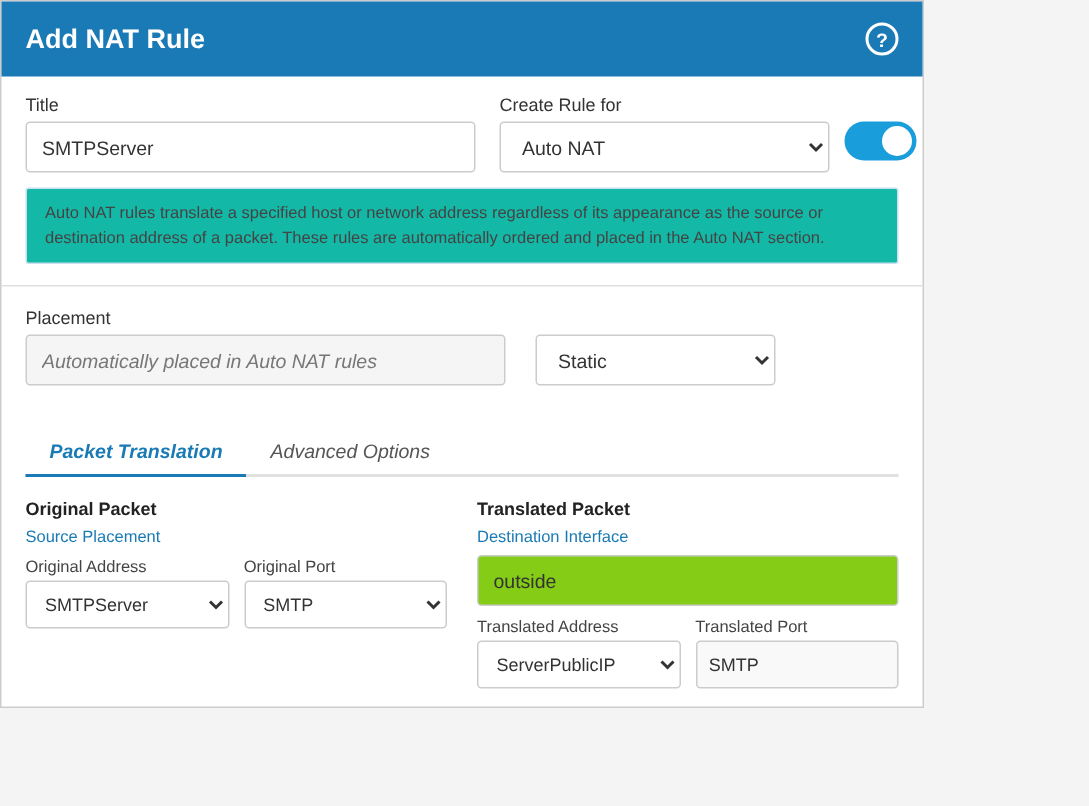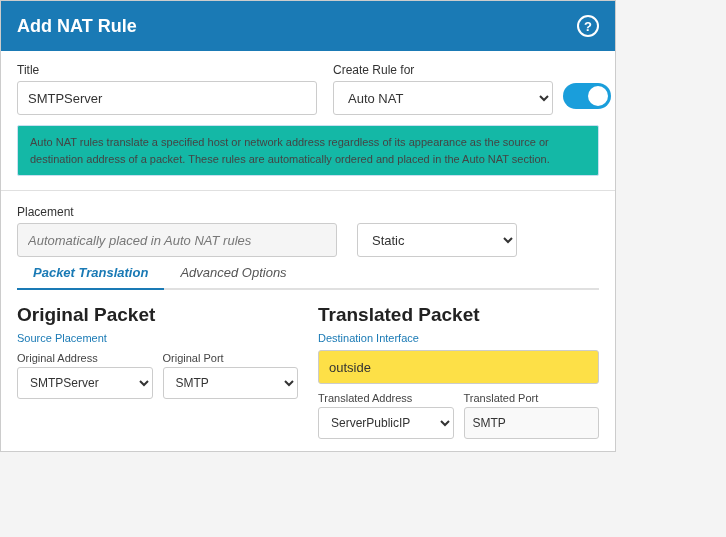--- a/index.html
+++ b/index.html
@@ -125,21 +125,21 @@
       height: 1px;
       background: #e0e0e0;
       margin: 0 -16px;
       margin-bottom: 14px;
     }
 
     .placement-row {
       display: flex;
       gap: 20px;
       align-items: flex-end;
-      margin-bottom: 0;
+      margin-bottom: 28px;
     }
 
     .placement-input {
       width: 320px;
       background: #f5f5f5 !important;
       color: #777 !important;
       font-style: italic;
     }
 
     .type-select {
@@ -173,21 +173,21 @@
       display: flex;
       gap: 20px;
     }
 
     .panel {
       flex: 1;
     }
 
     .panel-title {
       font-weight: bold;
-      font-size: 19px;
+      font-size: 12px;
       color: #222;
       margin-bottom: 6px;
     }
 
     .panel-subtitle {
       font-size: 11px;
       color: #1a7ab5;
       margin-bottom: 6px;
     }
 
@@ -197,21 +197,21 @@
       border: 1px solid #ccc;
       border-radius: 3px;
       font-size: 13px;
       height: 34px;
       background: #fff;
       color: #c0392b;
     }
 
     .full-select.outside {
       color: #333;
-      background: #fde047;
+      background: #84cc16;
     }
 
     .fields-row {
       display: flex;
       gap: 10px;
       margin-top: 8px;
     }
 
     .field-group {
       display: flex;
@@ -263,21 +263,21 @@
 
   <div class="dialog-body">
 
     <div class="form-row">
       <div class="form-group">
         <label>Title</label>
         <input type="text" class="title-input" value="SMTPServer" style="">
       </div>
       <div class="form-group create-rule-group">
         <label>Create Rule for</label>
-        <div style="display:flex; gap:10px; align-items:center;">
+        <div style="display:flex; gap:10px; align-items:flex-start;">
           <select class="create-rule-select">
             <option>Auto NAT</option>
             <option>Manual NAT</option>
           </select>
           <div class="toggle-switch"></div>
         </div>
       </div>
     </div>
 
     <div class="info-box">

